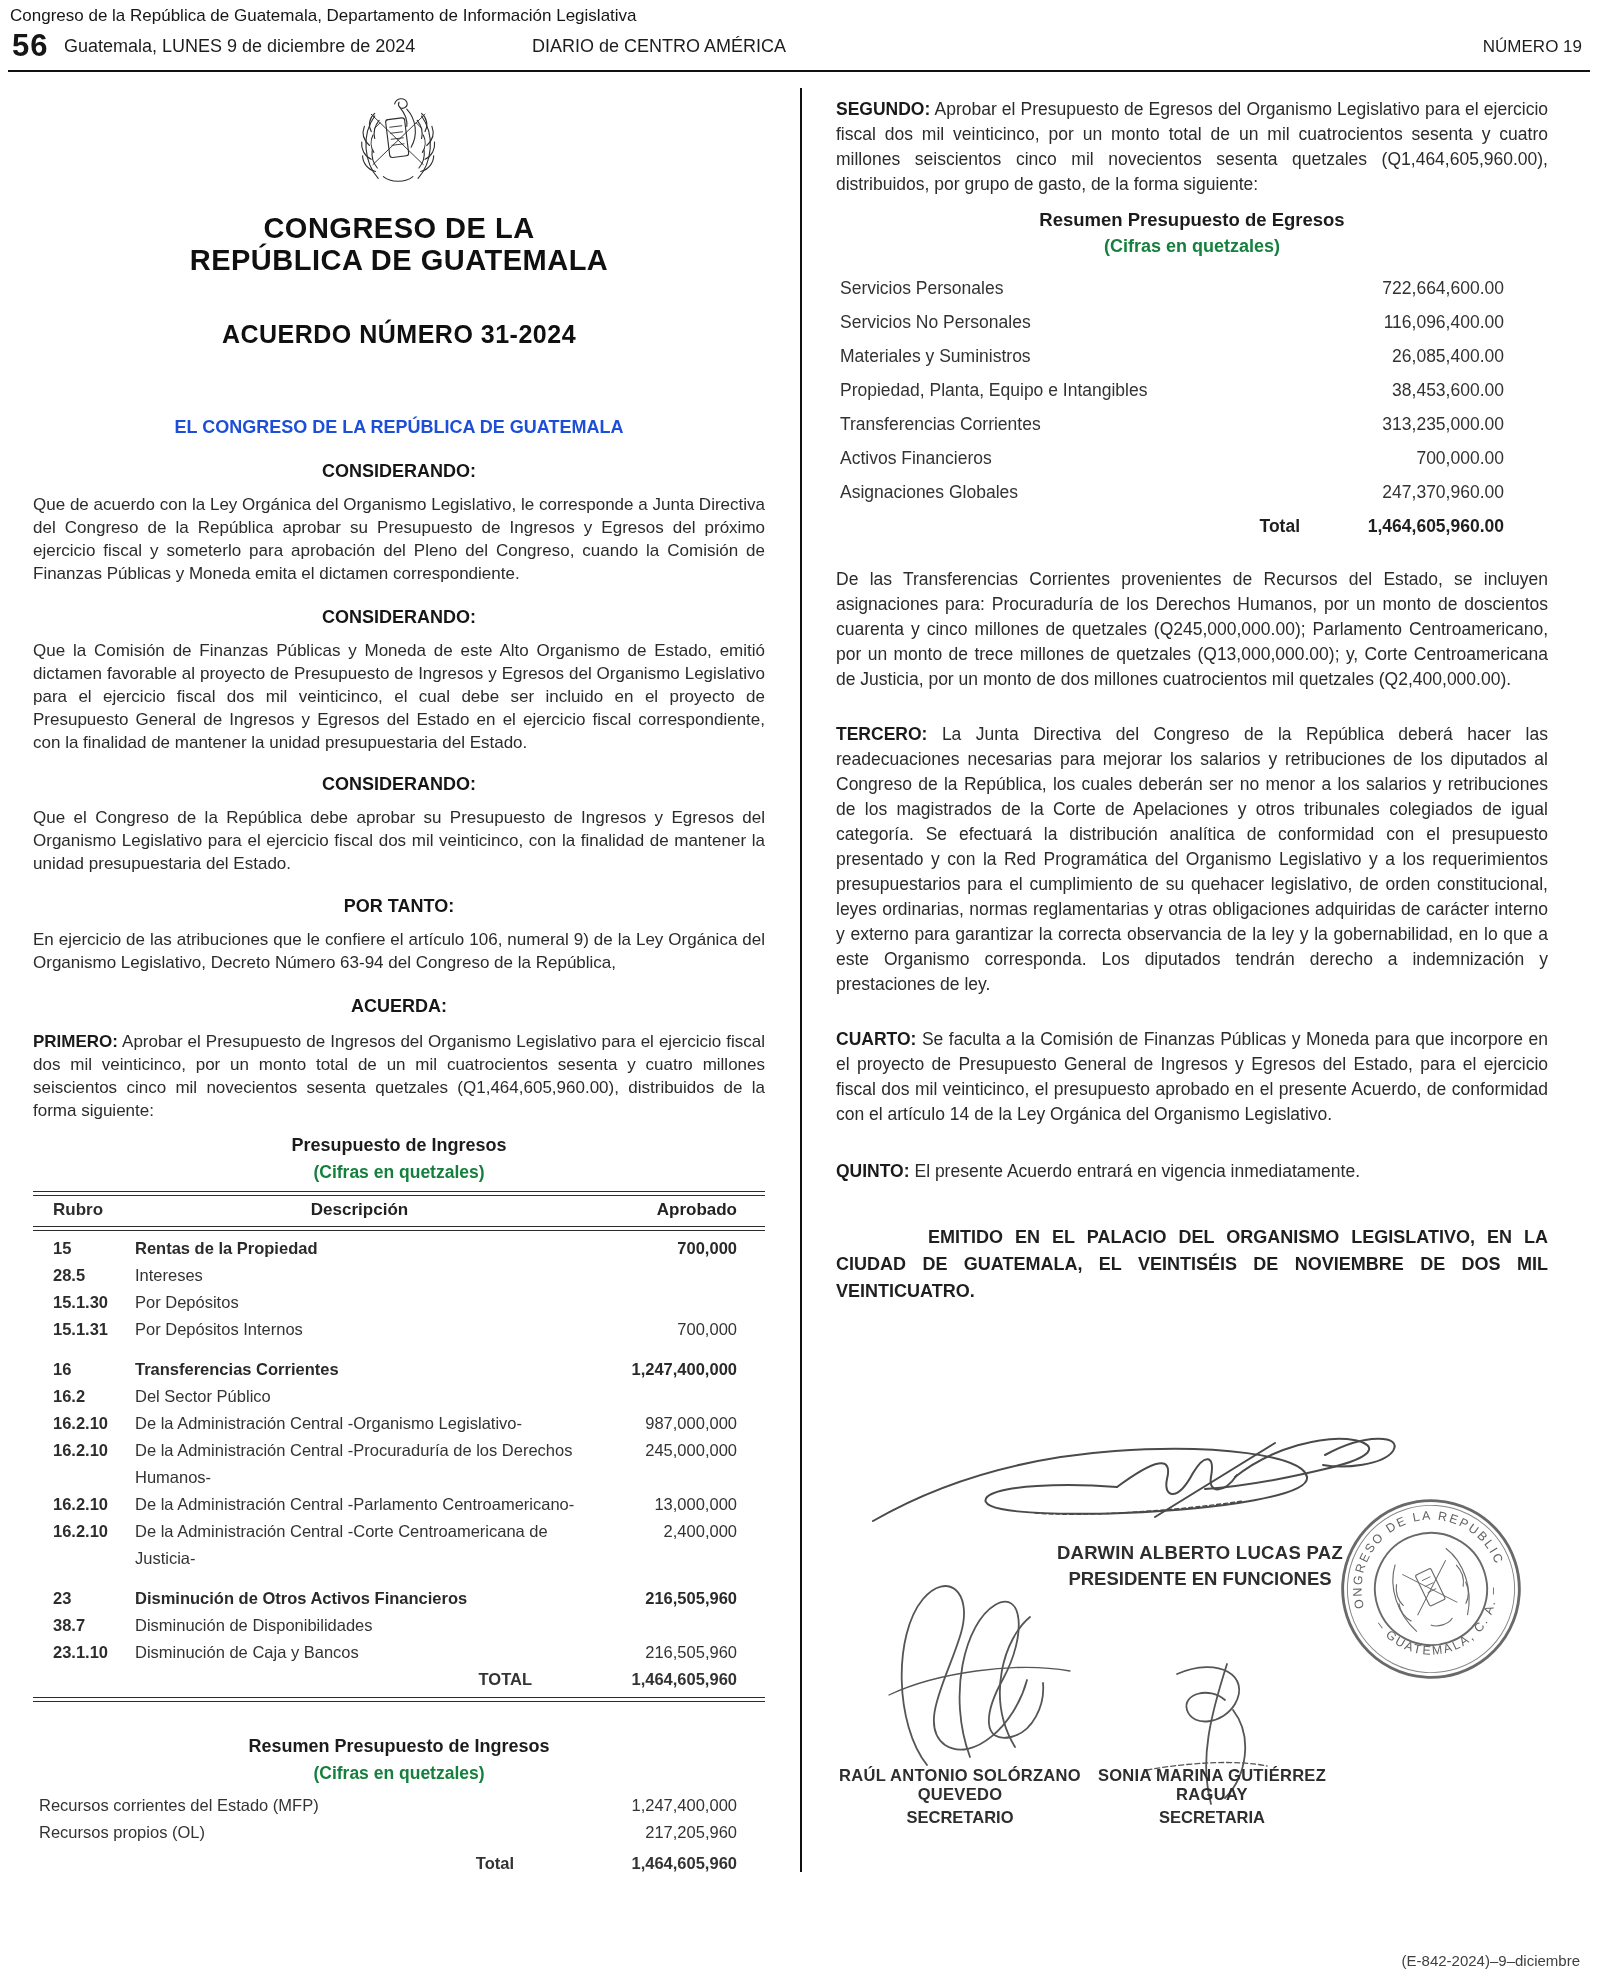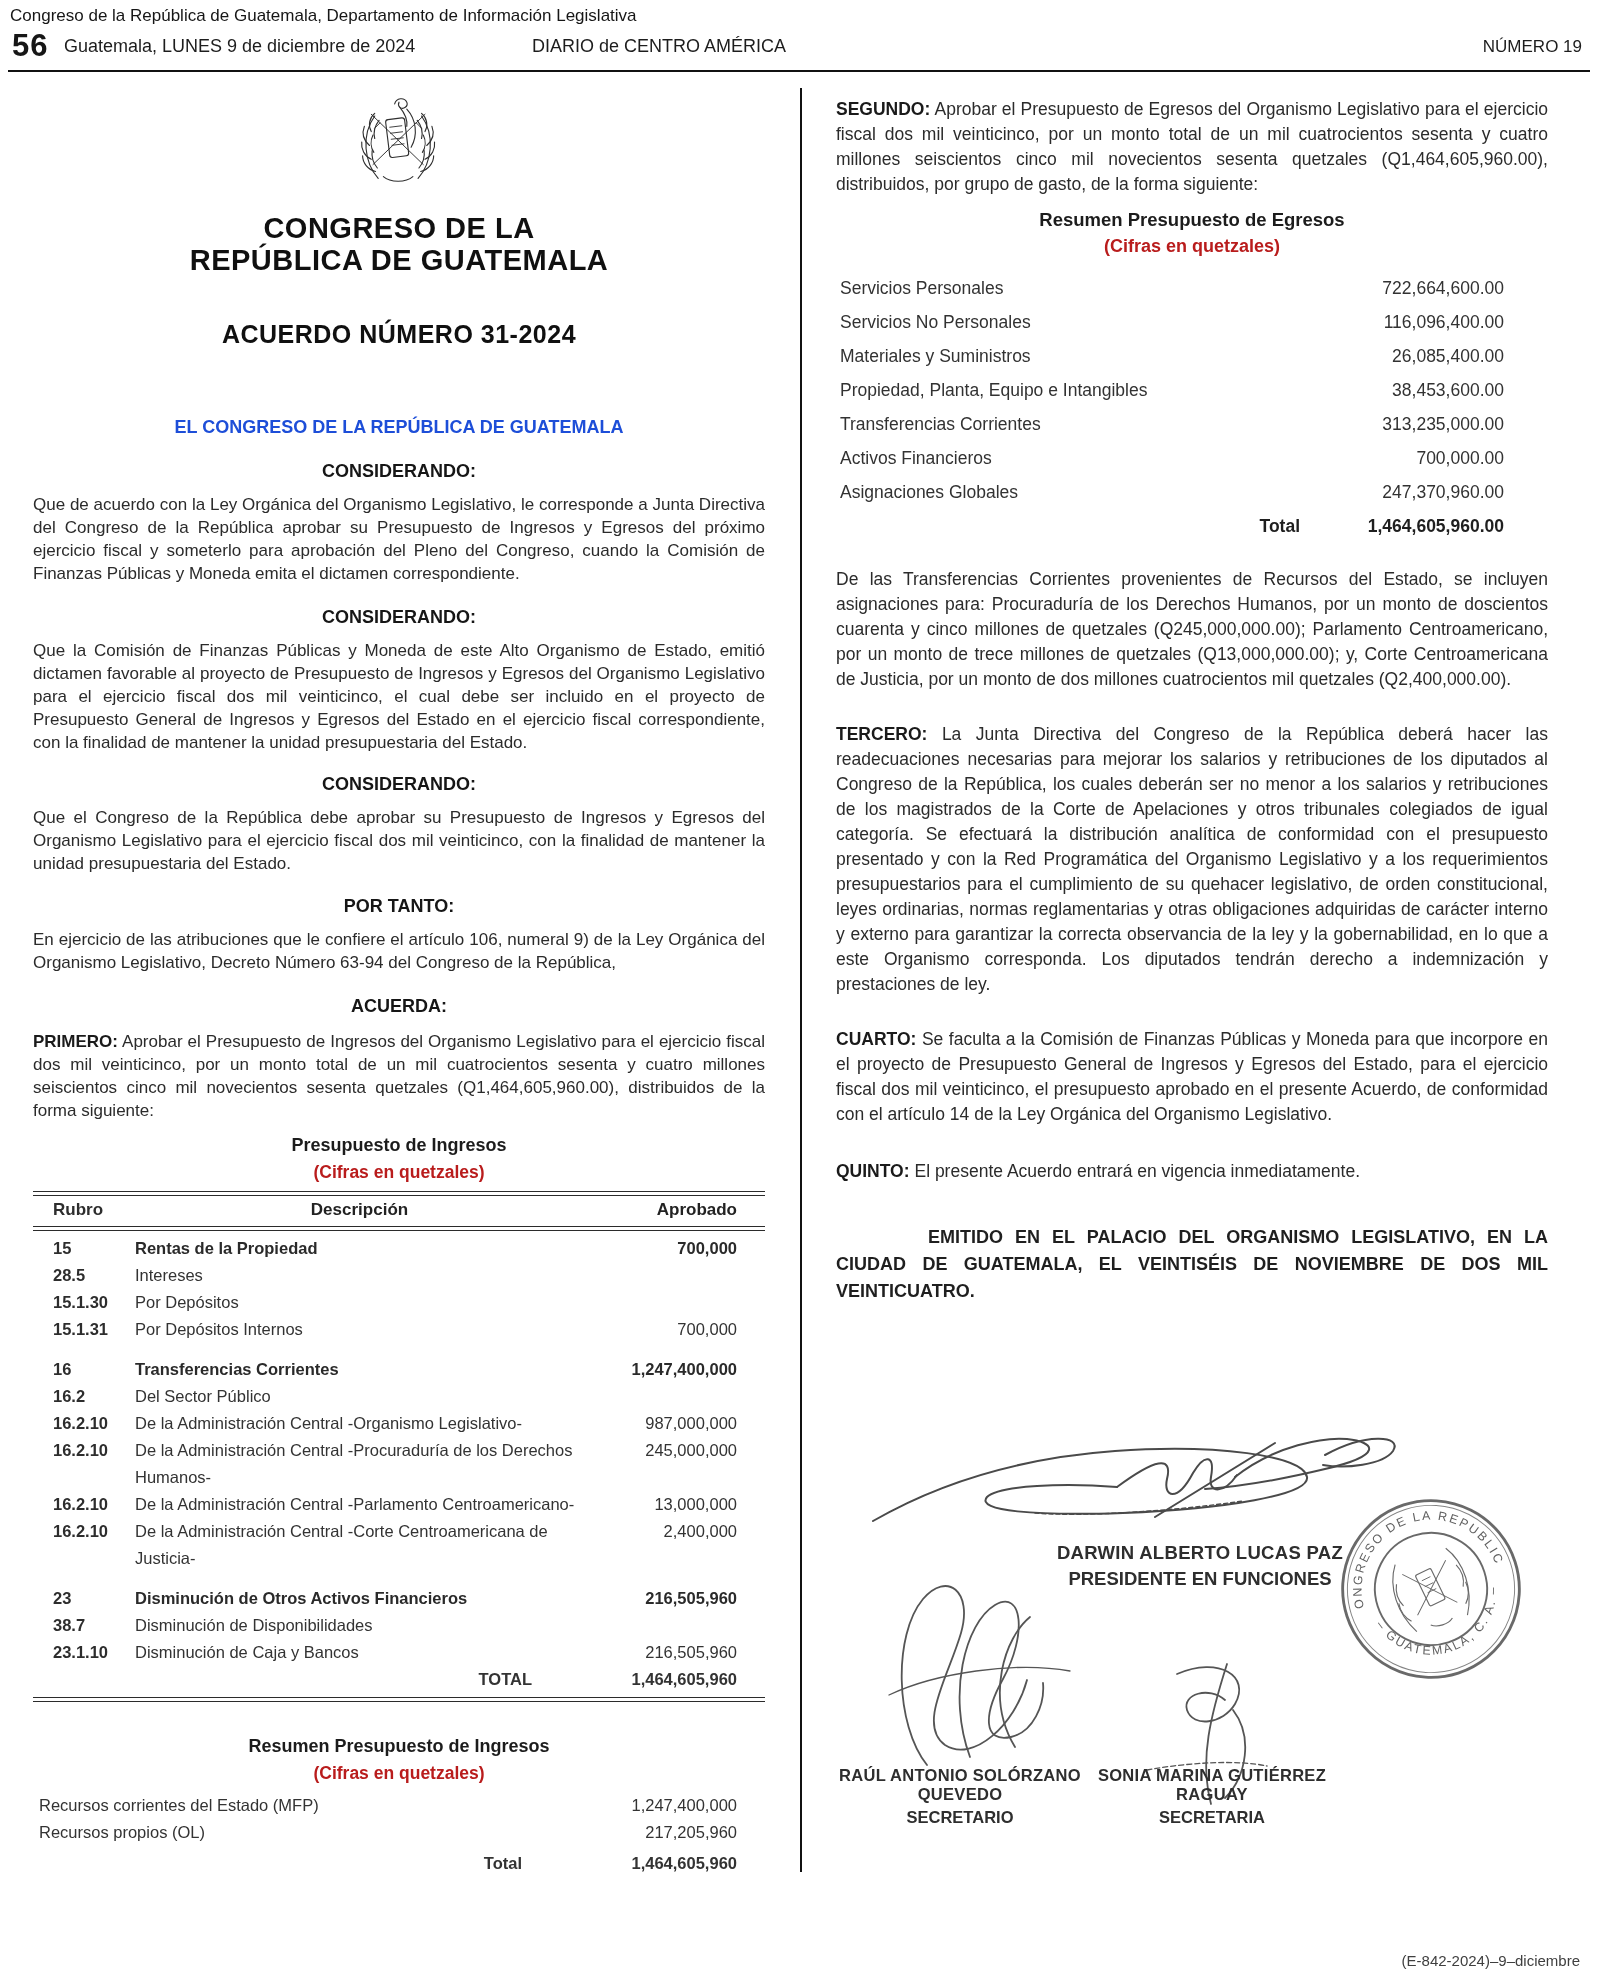--- a/index.html
+++ b/index.html
@@ -21,36 +21,36 @@
   .rcol p.body{font-size:17.5px;line-height:25px;text-align:justify;color:#2b2b2b;}
   .lead{font-weight:bold;color:#1a1a1a;}
   .h-org{margin-top:14px;font-size:29px;line-height:32px;font-weight:bold;color:#101010;text-align:center;letter-spacing:.5px;}
   .h-acuerdo{margin-top:44px;font-size:25px;font-weight:bold;color:#101010;text-align:center;letter-spacing:.5px;}
   .h-body{margin-top:68px;font-size:18px;font-weight:bold;color:#1d4ed8;text-align:center;}
   .h-sect{font-size:18px;font-weight:bold;color:#161616;text-align:center;}
   .mt23{margin-top:23px;} .mt22{margin-top:22px;} .mt21{margin-top:21px;} .mt20{margin-top:20px;}
   .emblem-wrap{text-align:center;margin-top:2px;}
   
   .tbl-title{margin-top:13px;font-size:18px;font-weight:bold;text-align:center;color:#1c1c1c;}
-  .tbl-sub{margin-top:6px;font-size:17.5px;font-weight:bold;text-align:center;color:#b91c1c;}
+  .tbl-sub{margin-top:6px;font-size:17.5px;font-weight:bold;text-align:center;color:#15803d;}
   .double-rule{margin-top:8px;height:3px;border-top:1.5px solid #2b2b2b;border-bottom:1.5px solid #2b2b2b;}
   .irow{display:grid;grid-template-columns:102px 1fr 175px;font-size:16.5px;line-height:27px;color:#333;}
   .irow .c-rubro{font-weight:bold;padding-left:20px;color:#2d2d2d;}
   .irow .c-desc{padding-right:6px;}
   .irow .c-val{text-align:right;padding-right:28px;}
   .irow.b .c-desc,.irow.b .c-val{font-weight:bold;color:#2a2a2a;}
   .hrow{font-weight:bold;font-size:17px;line-height:28px;color:#222;}
   .hrow .c-rubro{padding-left:20px;}
   .hrow .c-desc{text-align:center;font-weight:bold;}
   .hrow .c-val{font-weight:bold;}
   .tspacer{height:13px;}
   .total-row .c-desc{text-align:right;padding-right:58px;font-weight:bold;}
   .total-row .c-val{font-weight:bold;}
   
-  .rrow{display:grid;grid-template-columns:1fr 185px;font-size:16.5px;line-height:27px;color:#333;}
+  .rrow{display:grid;grid-template-columns:1fr 185px;font-size:16.5px;line-height:27px;color:#333;gap:8px;}
   .rrow .lab{padding-left:6px;}
   .rrow .val{text-align:right;padding-right:28px;}
   .rrow.total .lab{text-align:right;padding-right:58px;font-weight:bold;}
   .rrow.total .val{font-weight:bold;}
   .erow{display:grid;grid-template-columns:1fr 200px;font-size:17.5px;line-height:34px;color:#323232;width:680px;}
   .erow .lab{padding-left:4px;}
   .erow .val{text-align:right;padding-right:12px;}
   .erow.total .lab{text-align:right;padding-right:16px;font-weight:bold;color:#1f1f1f;}
   .erow.total .val{font-weight:bold;color:#1f1f1f;}
   .emitido{margin-top:40px;font-size:18px;line-height:27px;font-weight:bold;text-align:justify;color:#1f1f1f;text-indent:92px;}

